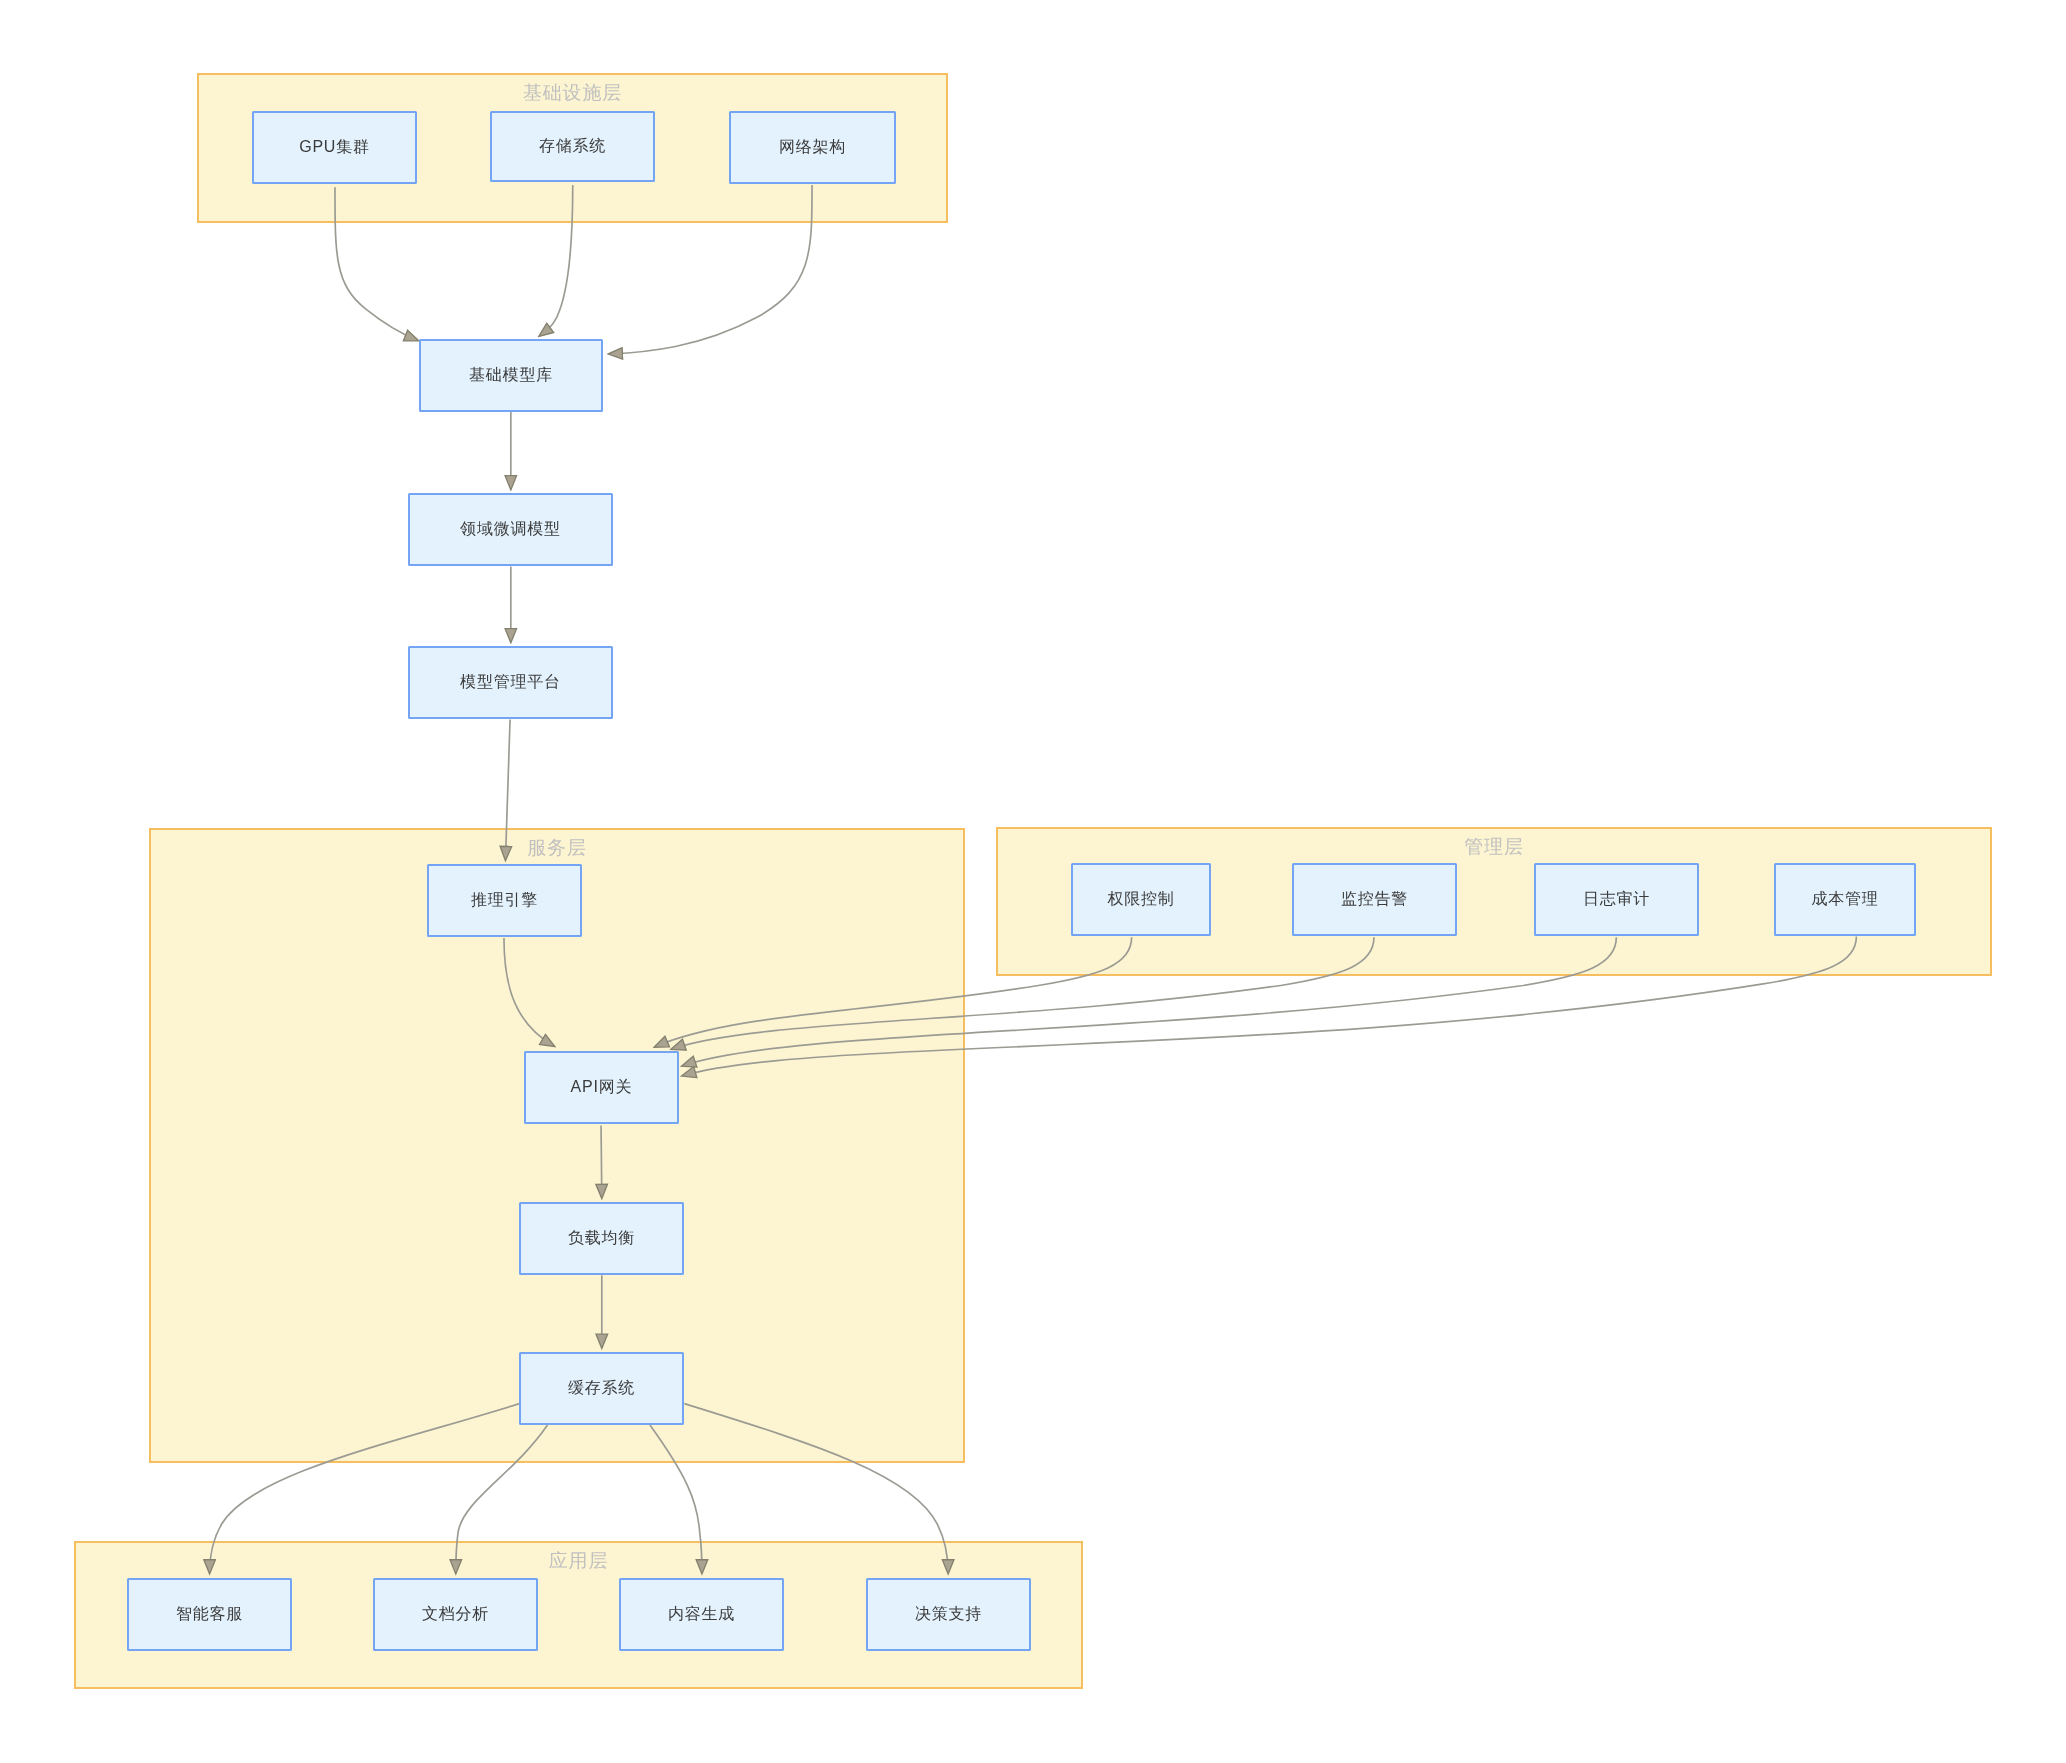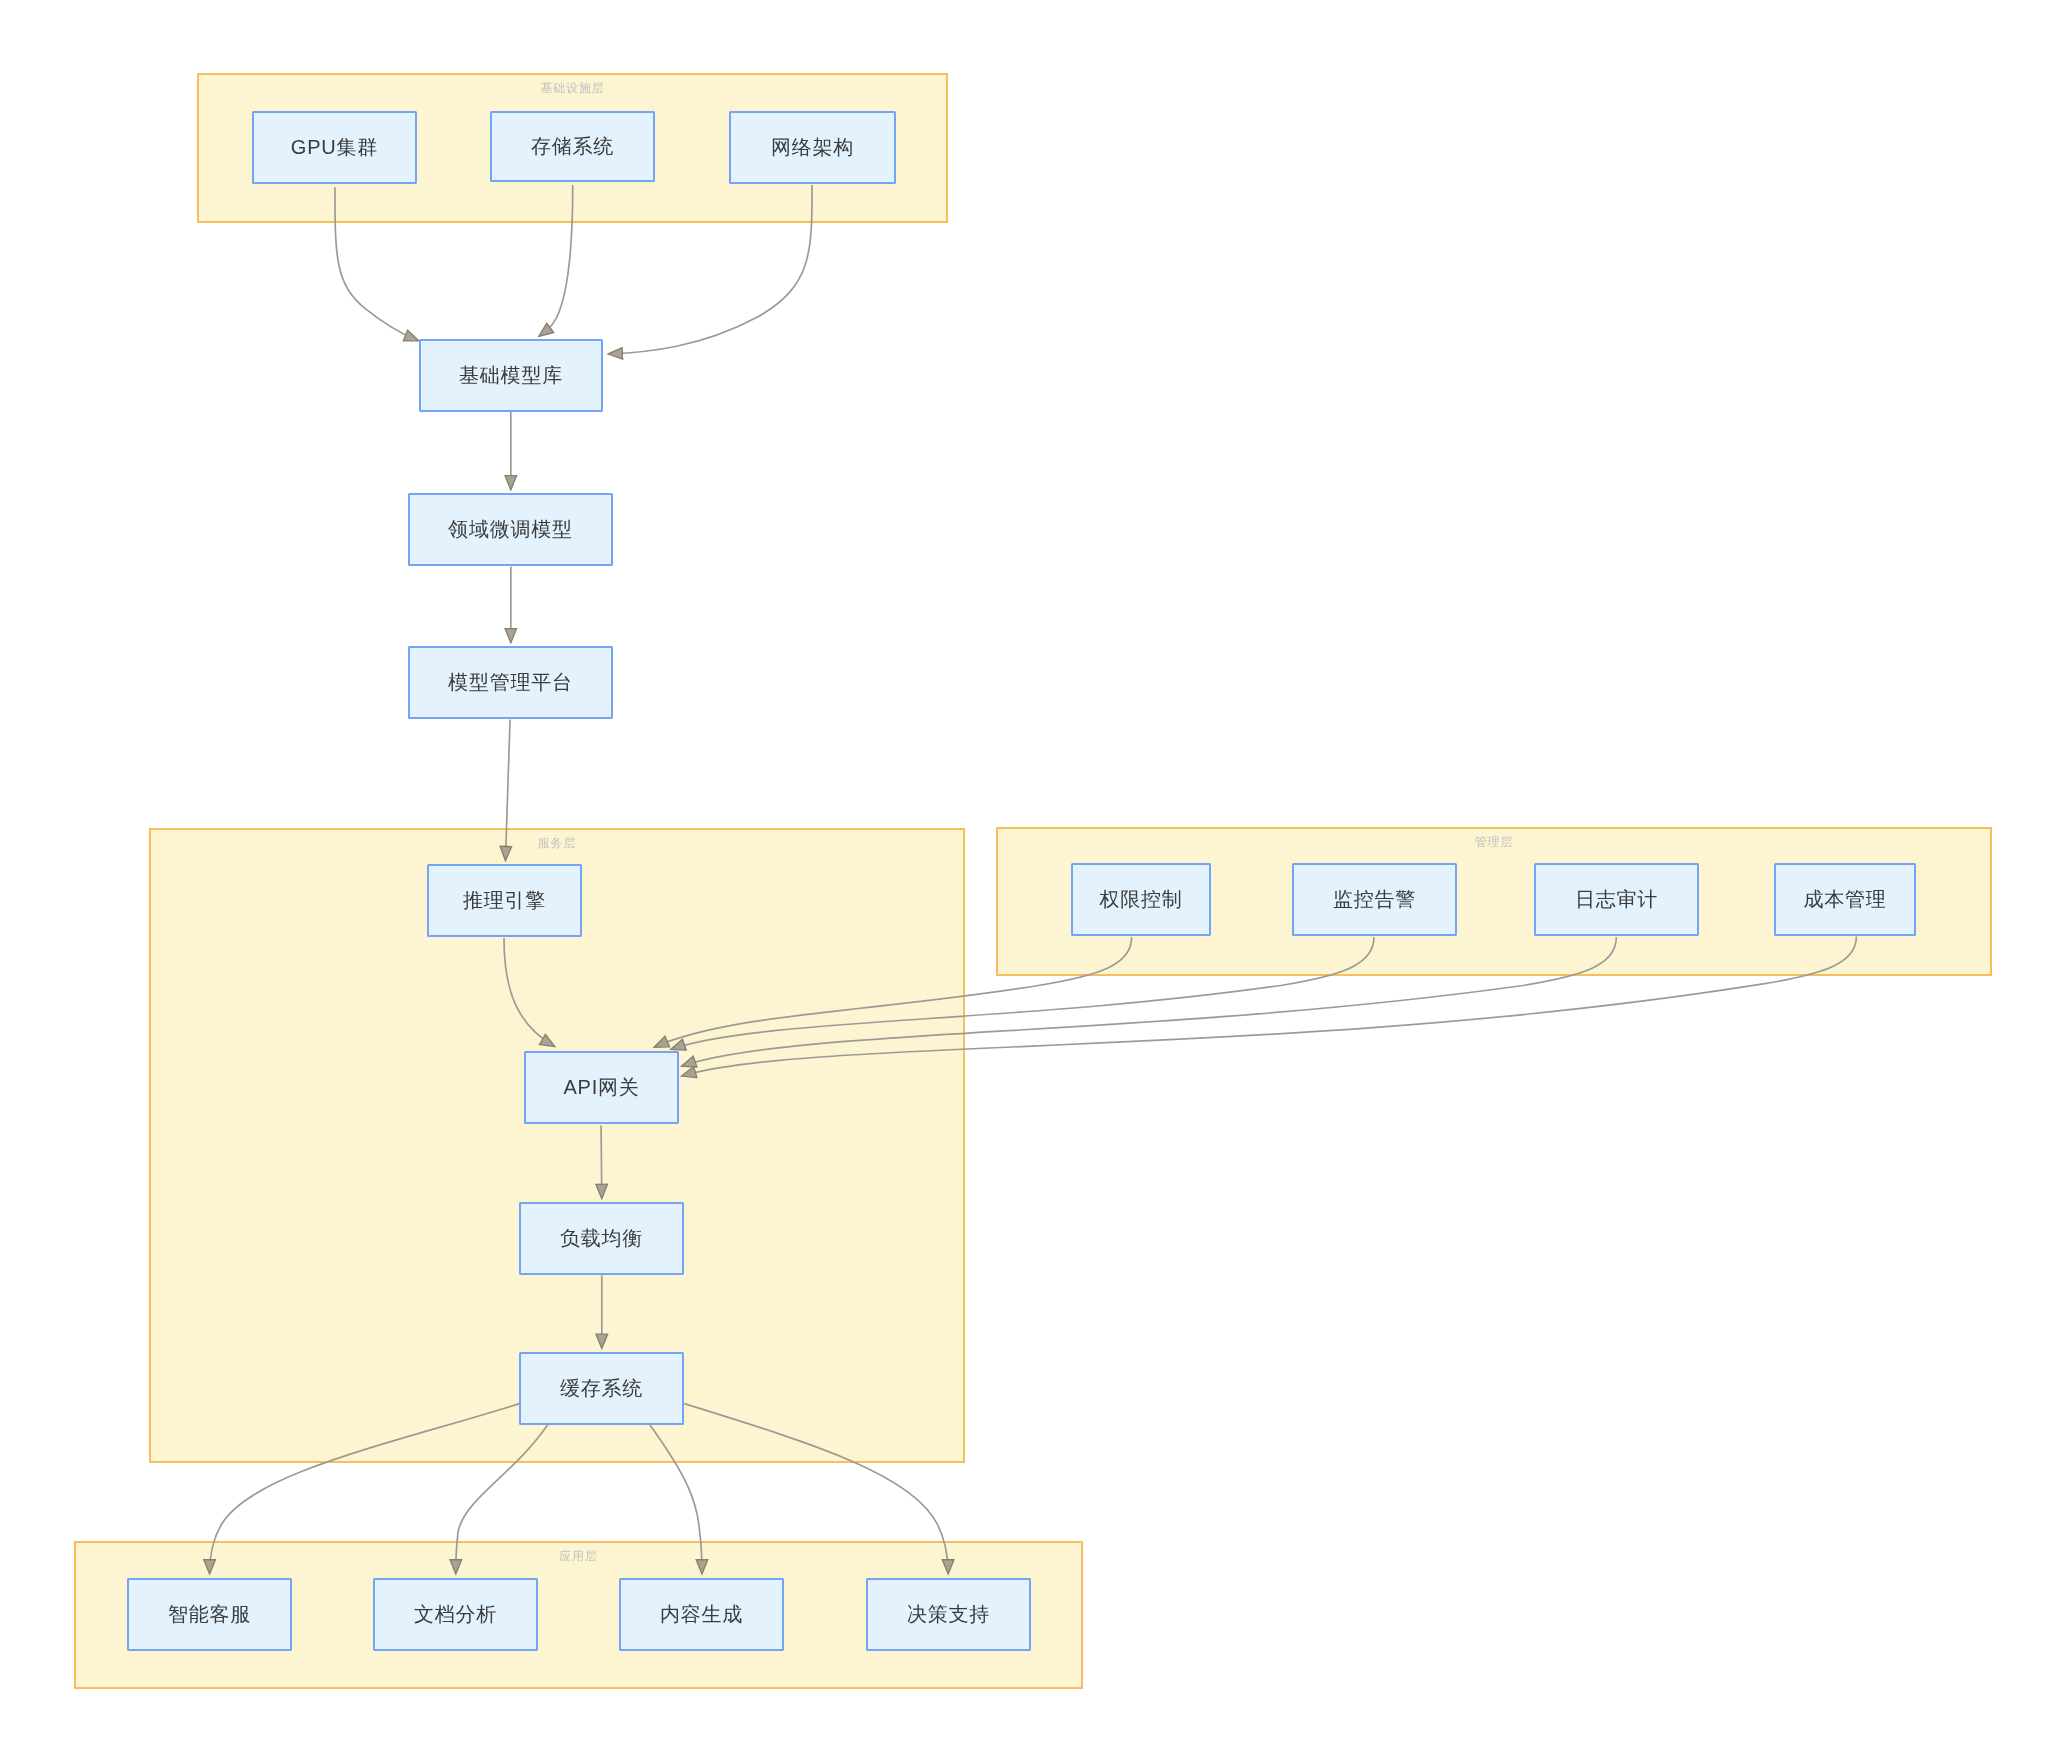--- a/index.html
+++ b/index.html
@@ -13,35 +13,35 @@
   .layer{
     position:absolute;
     background:var(--container-fill);
     border:2.3px solid var(--container-border);
     box-sizing:border-box;
   }
   .layer-title{
     position:absolute;
     top:5.4px;left:0;right:0;
     text-align:center;
-    font-size:12px;
+    font-size:19px;
     color:var(--layer-title-color);
     letter-spacing:0.8px;
     user-select:none;
   }
   .node{
     position:absolute;
     background:var(--node-fill);
     border:2.3px solid var(--node-border);
     box-sizing:border-box;
     border-radius:1.5px;
     display:flex;
     align-items:center;
     justify-content:center;
-    font-size:20px;
+    font-size:16px;
     color:var(--node-text-color);
     letter-spacing:0.8px;
     z-index:3;
   }
   svg.edges{
     position:absolute;
     left:0;top:0;
     z-index:2;
   }
   svg.edges path.edge{

